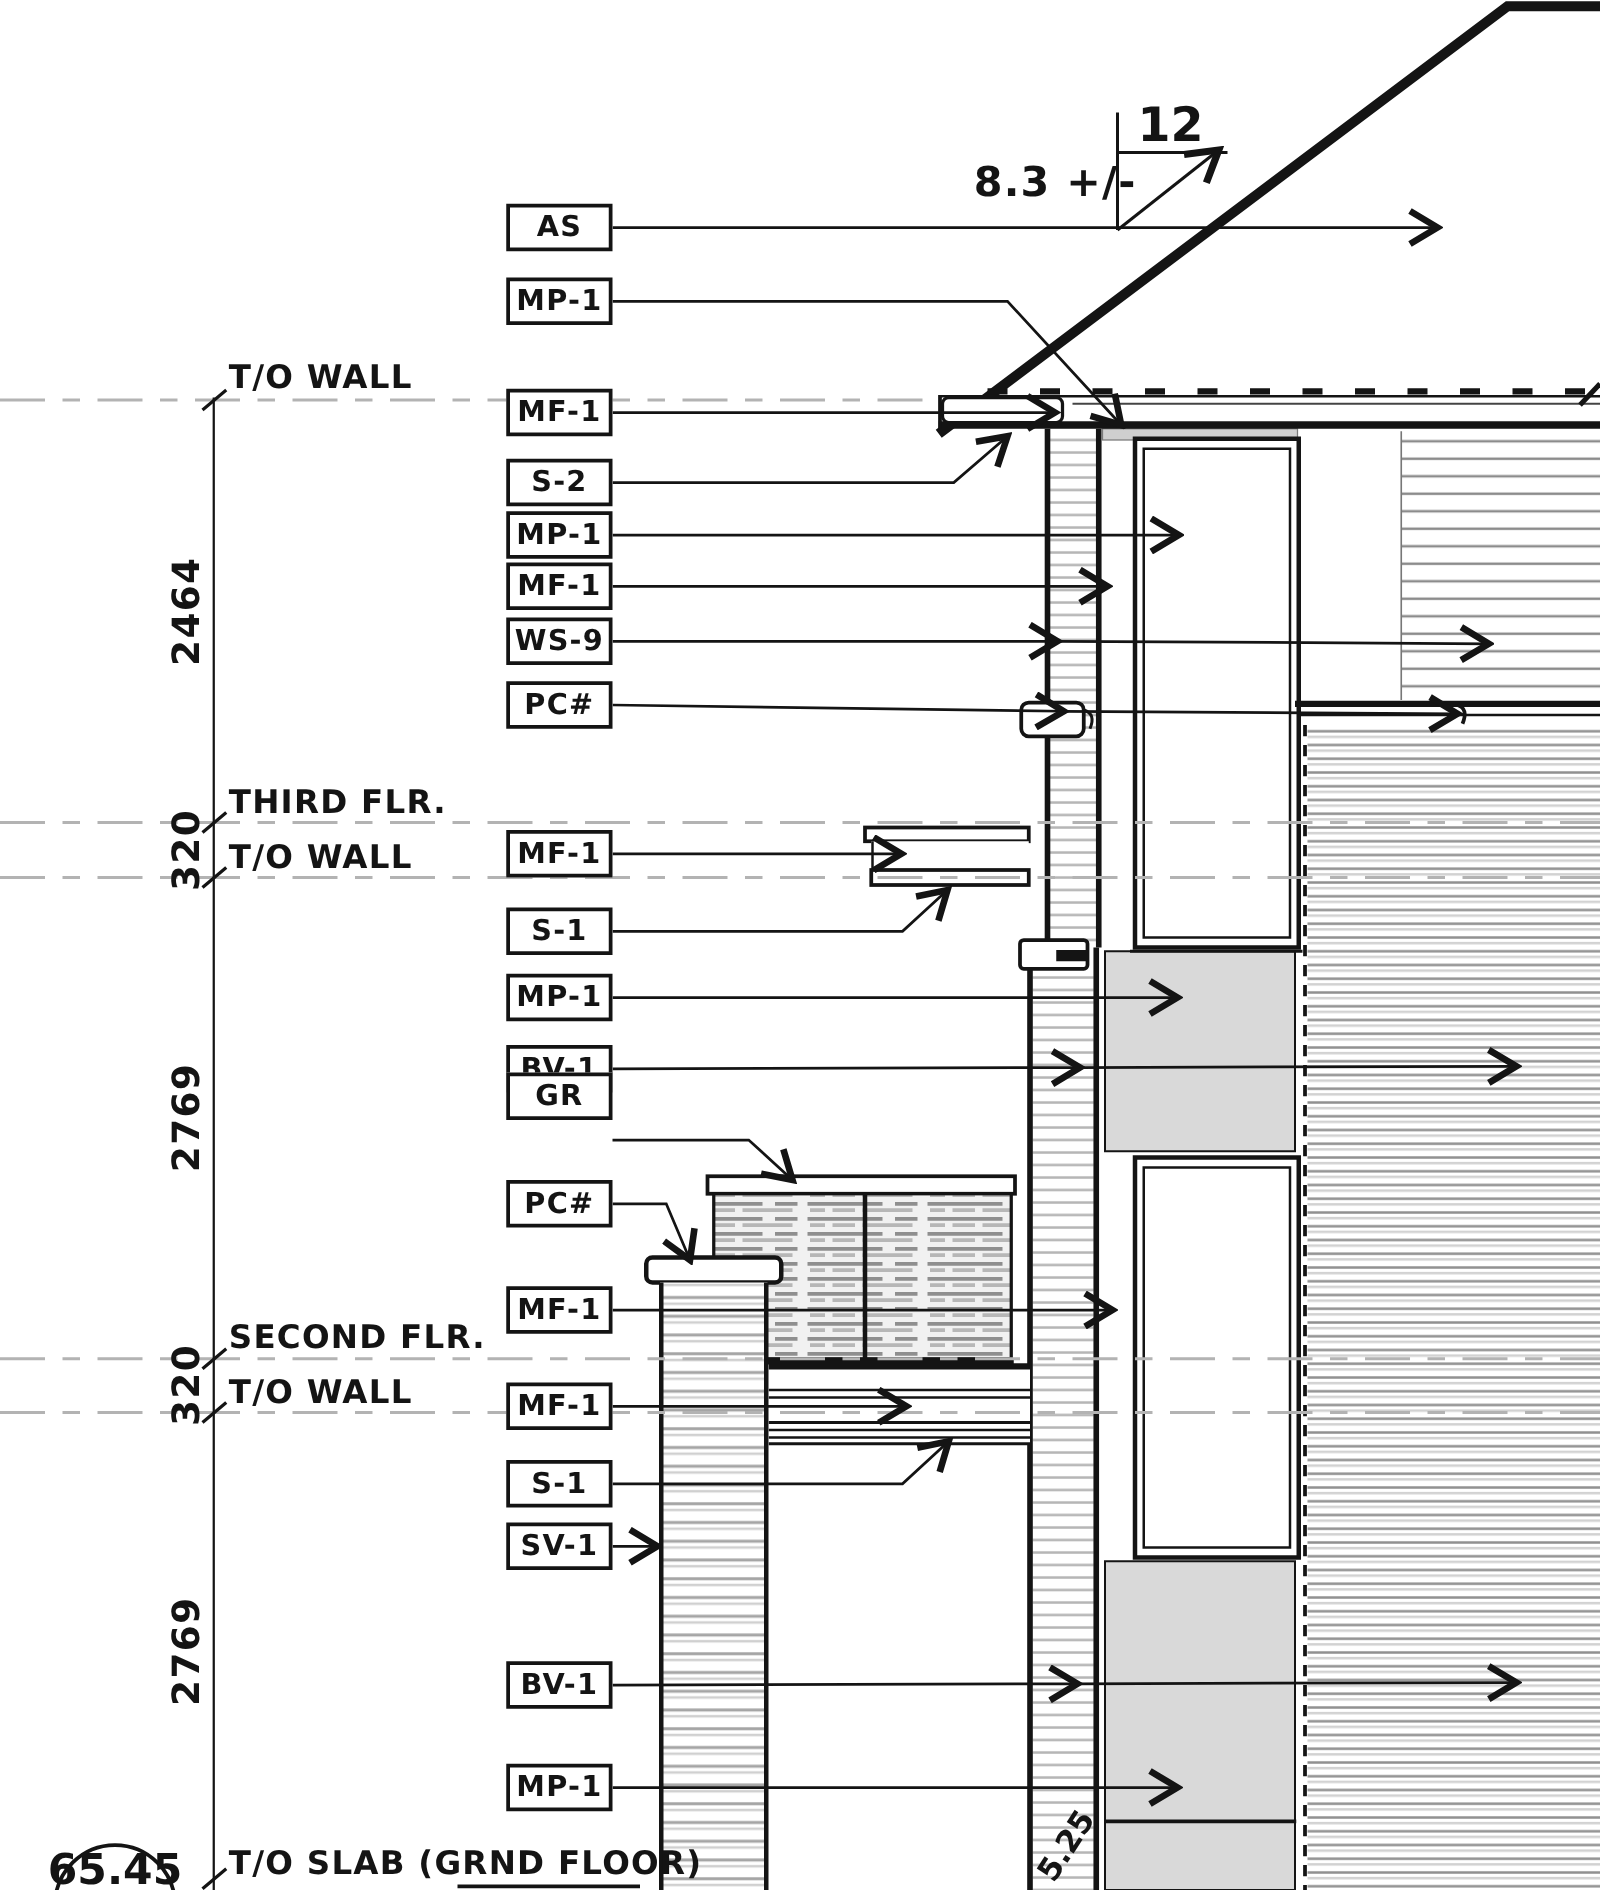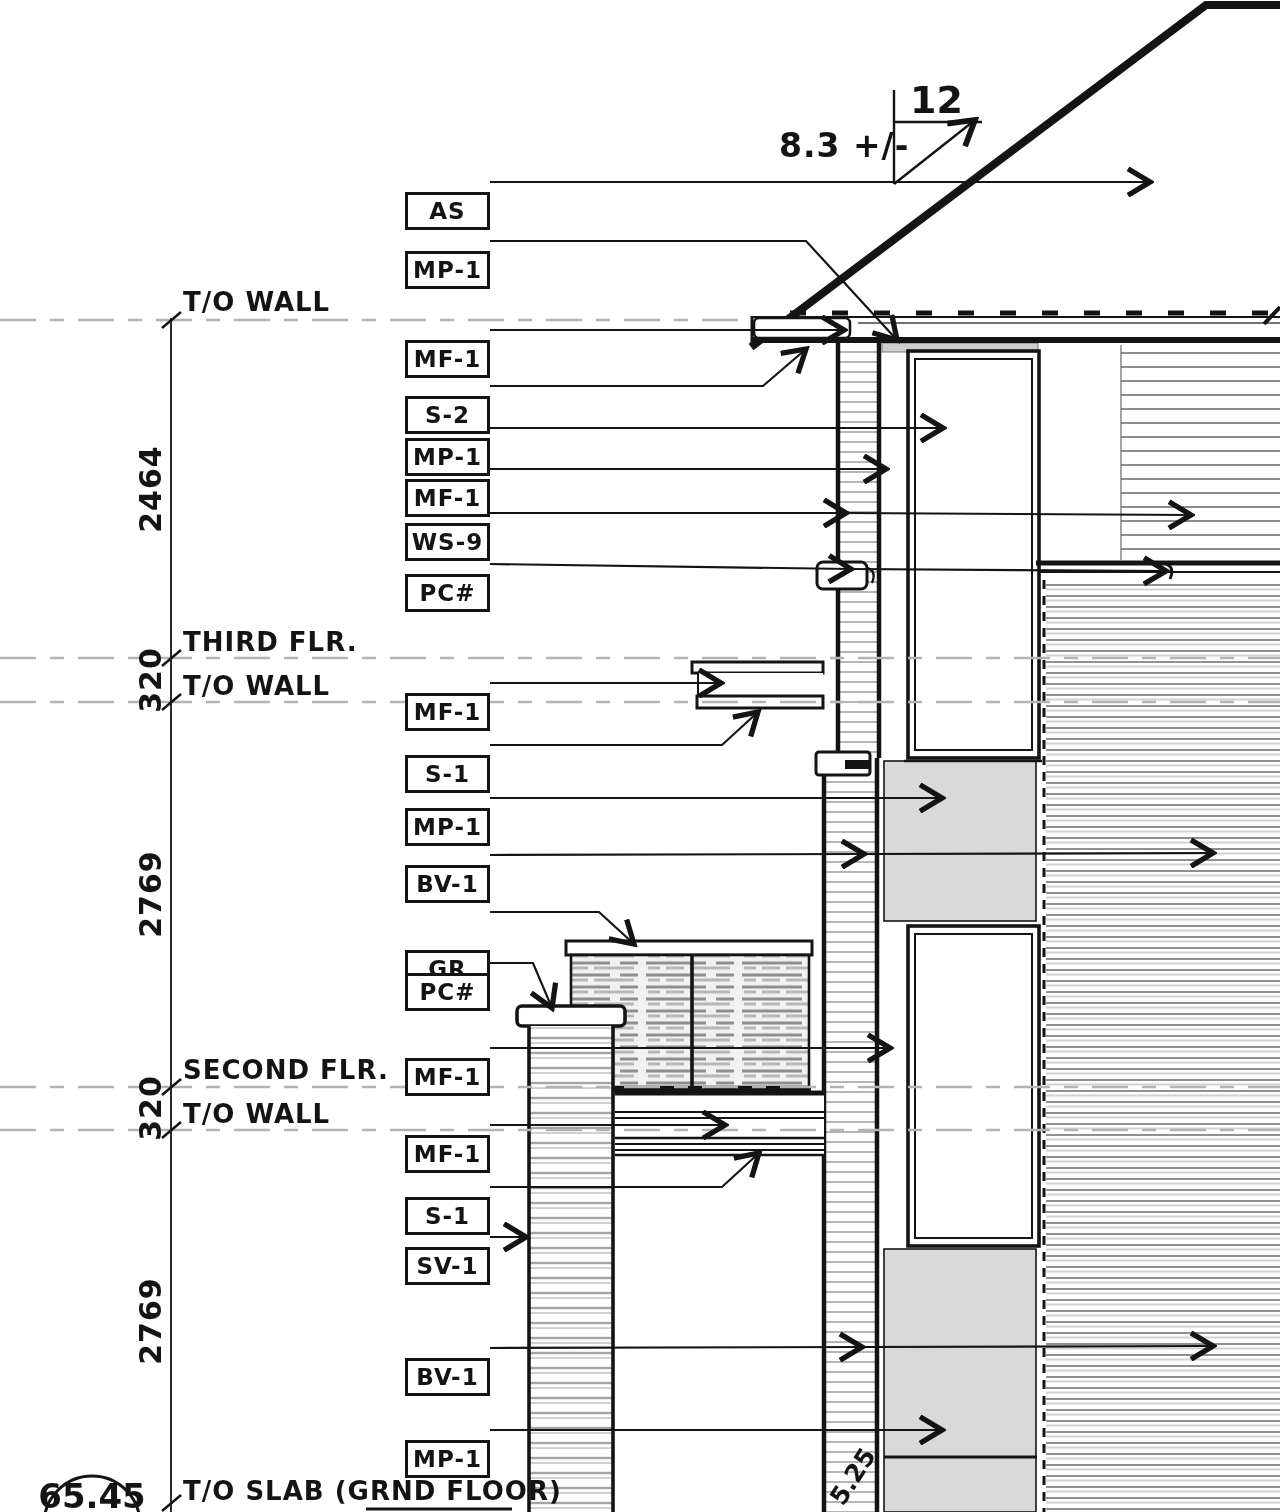--- a/index.html
+++ b/index.html
@@ -4,21 +4,21 @@
 <style>
   html,body{margin:0;padding:0;background:#ffffff;}
   #sheet{
     position:relative;width:1280px;height:1512px;background:#fff;overflow:hidden;
     font-family:"DejaVu Sans","Liberation Sans",sans-serif;color:#141414;
   }
   #sheet svg{position:absolute;left:0;top:0;}
   .kn{
     position:absolute;left:405px;width:85px;height:38px;box-sizing:border-box;
     border:3px solid #141414;background:#fff;display:flex;align-items:center;justify-content:center;
-    font-size:23px;font-weight:bold;letter-spacing:1px;z-index:30;margin-top:29px;
+    font-size:23px;font-weight:bold;letter-spacing:1px;z-index:30;
   }
   .lvl{
     position:absolute;left:183px;font-size:26px;font-weight:bold;letter-spacing:1px;
     white-space:nowrap;z-index:30;text-align:right;
   }
   .dim{
     position:absolute;transform:translate(-50%,-50%) rotate(-90deg);
     font-size:30px;font-weight:bold;letter-spacing:1px;z-index:30;white-space:nowrap;
   }
   .slope-run{position:absolute;left:910px;top:78px;font-size:38px;font-weight:bold;z-index:30;}
@@ -222,21 +222,21 @@
   <div class="kn" style="top:311px">MF-1</div>
   <div class="kn" style="top:367px">S-2</div>
   <div class="kn" style="top:409px">MP-1</div>
   <div class="kn" style="top:450px">MF-1</div>
   <div class="kn" style="top:494px">WS-9</div>
   <div class="kn" style="top:545px">PC#</div>
   <div class="kn" style="top:664px">MF-1</div>
   <div class="kn" style="top:726px">S-1</div>
   <div class="kn" style="top:779px">MP-1</div>
   <div class="kn" style="top:836px">BV-1</div>
-  <div class="kn" style="top:921px">GR</div>
+  <div class="kn" style="top:858px">GR</div>
   <div class="kn" style="top:944px">PC#</div>
   <div class="kn" style="top:1029px">MF-1</div>
   <div class="kn" style="top:1106px">MF-1</div>
   <div class="kn" style="top:1168px">S-1</div>
   <div class="kn" style="top:1218px">SV-1</div>
   <div class="kn" style="top:1329px">BV-1</div>
   <div class="kn" style="top:1411px">MP-1</div>
 
   <div class="lvl" style="top:287px">T/O WALL</div>
   <div class="lvl" style="top:627px">THIRD FLR.</div>

